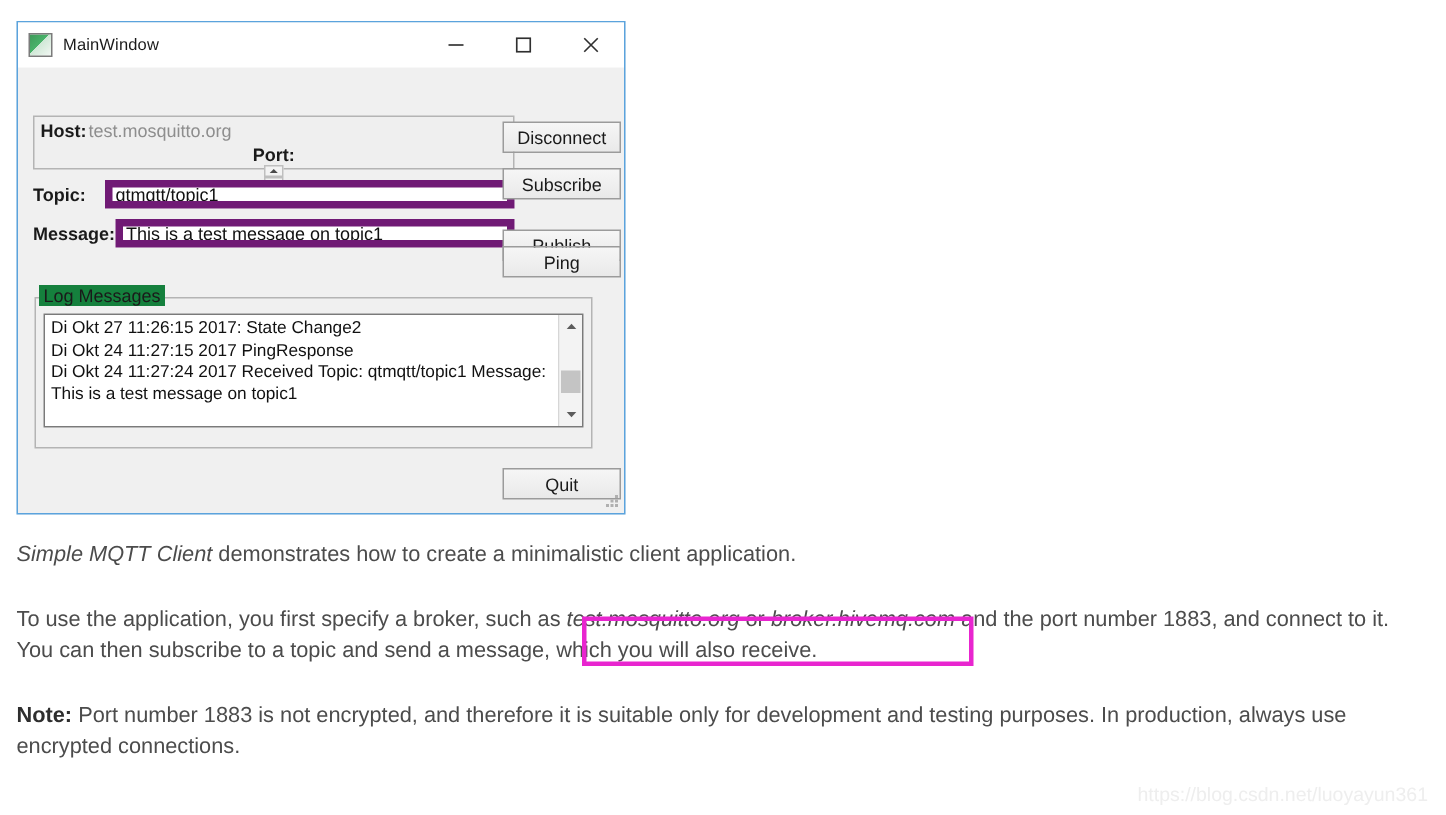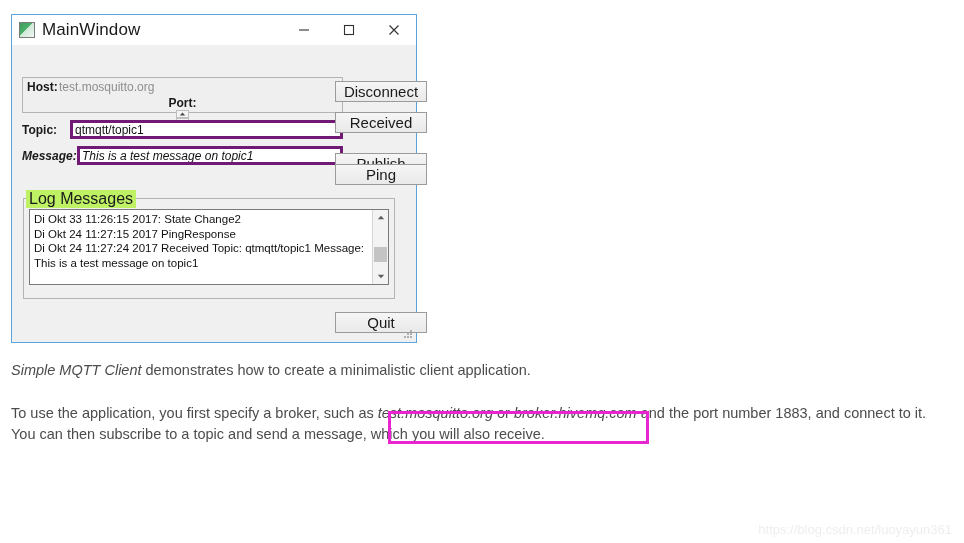--- a/index.html
+++ b/index.html
@@ -39,21 +39,21 @@
     width: 16px;
     height: 16px;
     margin-left: 7px;
     margin-right: 7px;
     background: linear-gradient(135deg, #3f9a5a 0%, #49b36a 45%, #cfe8d6 46%, #f2f7f3 100%);
     border: 1px solid #7b7b7b;
     box-sizing: border-box;
     flex: none;
   }
   .title-text {
-    font-size: 17px;
+    font-size: 11px;
     color: #1a1a1a;
     letter-spacing: 0.1px;
   }
   .title-buttons {
     margin-left: auto;
     display: flex;
     height: 100%;
   }
   .tb-btn {
     width: 45px;
@@ -147,53 +147,53 @@
 
   
   .form-row {
     position: absolute;
     left: 10px;
     display: flex;
     align-items: center;
     height: 19px;
   }
   .form-row.topic { top: 53px; }
-  .form-row.message { top: 79px; font-style: italic; }
+  .form-row.message { top: 79px; }
   .row-label {
     font-size: 12px;
     font-weight: bold;
     color: #1a1a1a;
     flex: none;
   }
   .form-row.topic .row-label { width: 48px; }
   .form-row.message .row-label { width: 55px; }
   .text-input {
     height: 19px;
-    border: 3px solid #701a75;
+    border: 5px solid #701a75;
     background: #ffffff;
     font-size: 12px;
     color: #111111;
     padding: 0 2px;
     box-sizing: border-box;
     display: flex;
     align-items: center;
     overflow: hidden;
     white-space: nowrap;
   }
   .form-row.topic .text-input { width: 273px; }
   .form-row.message .text-input { width: 266px; }
 
   
   .btn {
     position: absolute;
-    width: 92px;
+    width: 79px;
     height: 21px;
     border: 1px solid #9b9b9b;
     background: linear-gradient(#f6f6f6, #e9e9e9);
-    font-size: 15px;
+    font-size: 12px;
     color: #1a1a1a;
     display: flex;
     align-items: center;
     justify-content: center;
     box-sizing: border-box;
   }
   .btn-disconnect { left: 323px; top: 14px; }
   .btn-subscribe  { left: 323px; top: 45px; }
   .btn-publish    { left: 323px; top: 86px; }
   .btn-ping       { left: 323px; top: 97px; }
@@ -206,23 +206,23 @@
     top: 131px;
     width: 372px;
     height: 101px;
     border: 1px solid #b4b4b4;
     box-sizing: border-box;
   }
   .log-legend {
     position: absolute;
     left: 14px;
     top: 123px;
-    background: #bef264;
+    background: #15803d;
     padding: 0 3px;
-    font-size: 16px;
+    font-size: 12px;
     color: #1a1a1a;
   }
   .log-box {
     position: absolute;
     left: 17px;
     top: 142px;
     width: 360px;
     height: 76px;
     border: 1px solid #7a7a7a;
     background: #ffffff;
@@ -375,31 +375,31 @@
       <div class="row-label">Topic:</div>
       <div class="text-input" placeholder="">qtmqtt/topic1</div>
     </div>
 
     <div class="form-row message">
       <div class="row-label">Message:</div>
       <div class="text-input" placeholder="">This is a test message on topic1</div>
     </div>
 
     <div class="btn btn-disconnect">Disconnect</div>
-    <div class="btn btn-subscribe">Received</div>
+    <div class="btn btn-subscribe">Subscribe</div>
     <div class="btn btn-publish">Publish</div>
     <div class="btn btn-ping">Ping</div>
     <div class="btn btn-quit">Quit</div>
 
     <div class="log-group"></div>
     <div class="log-legend">Log Messages</div>
 
     <div class="log-box">
       <div class="log-text">
-        <div class="log-line">Di Okt 33 11:26:15 2017: State Change2</div>
+        <div class="log-line">Di Okt 27 11:26:15 2017: State Change2</div>
         <div class="log-line">Di Okt 24 11:27:15 2017 PingResponse</div>
         <div class="log-line">Di Okt 24 11:27:24 2017 Received Topic: qtmqtt/topic1 Message: This is a test message on topic1</div>
       </div>
       <div class="scrollbar">
         <div class="sb-arrow">
           <svg width="8" height="5" viewBox="0 0 8 5" aria-hidden="true">
               <path d="M4 0.8L7.2 4.3H0.8z" fill="#5c5c5c"></path>
             </svg>
         </div>
         <div class="sb-track">
@@ -423,17 +423,18 @@
     </div>
 
   </div>
 </div>
 
 <div class="doc">
   <p><em>Simple MQTT Client</em><span> demonstrates how to create a minimalistic client application.</span></p>
 
   <p><span>To use the application, you first specify a broker, such as </span><em>test.mosquitto.org</em><span> or </span><em>broker.hivemq.com</em><span> and the port number 1883, and connect to it. You can then subscribe to a topic and send a message, which you will also receive.</span></p>
 
+  <p class="last"><b>Note:</b><span> Port number 1883 is not encrypted, and therefore it is suitable only for development and testing purposes. In production, always use encrypted connections.</span></p>
 </div>
 
 <div class="highlight-box"></div>
 
 <div class="watermark">https://blog.csdn.net/luoyayun361</div>
 
 </body></html>

